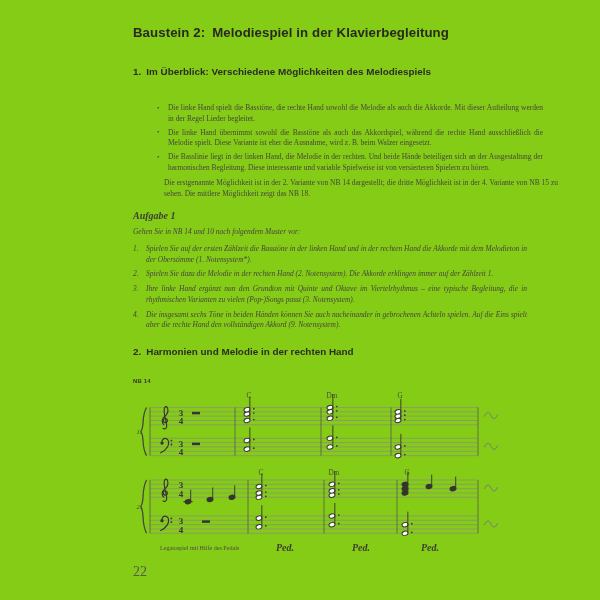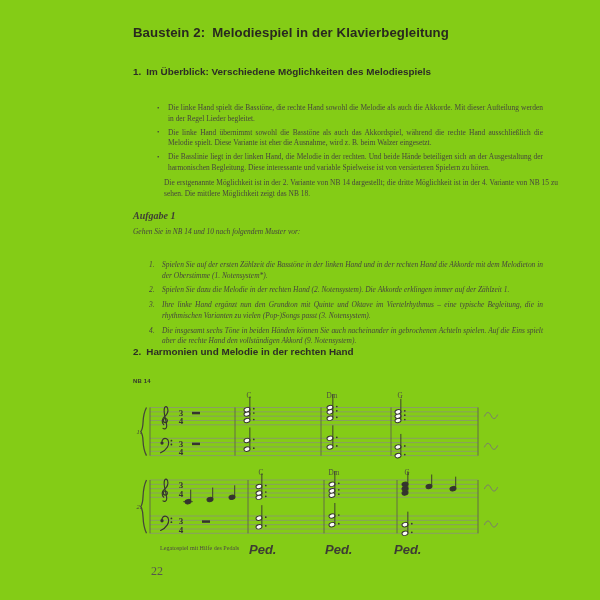--- a/index.html
+++ b/index.html
@@ -24,37 +24,37 @@
 
   ul.bullets{left:141px;top:87px;width:386px;list-style:none;margin:16px;padding:0;}
   ul.bullets li{position:relative;padding-left:11px;margin-bottom:3.6px;}
   ul.bullets li::before{content:"\2022";position:absolute;left:0;top:-0.5px;font-size:7px;color:#47463e;}
 
   .paragraph{left:148px;top:178px;width:394px;margin-left:16px;}
 
   .task-head{left:133px;top:210px;font-size:10px;font-weight:bold;font-style:italic;color:#3e3d35;}
   .task-intro{left:133px;top:227px;font-size:7.45px;font-style:italic;color:#47463e;}
 
-  ol.steps{left:133px;top:244px;width:394px;list-style:none;margin:16px;padding:0;counter-reset:step;}
+  ol.steps{left:133px;top:244px;width:394px;list-style:none;margin:0;padding:0;counter-reset:step;}
   ol.steps li{position:relative;padding-left:13px;margin-bottom:4.4px;font-style:italic;counter-increment:step;}
   ol.steps li::before{content:counter(step)".";position:absolute;left:0;font-style:italic;}
 
   .h2{left:133px;top:346px;}
   .nb{left:133px;top:378px;font-family:"Liberation Sans",sans-serif;font-weight:bold;
       font-size:5.9px;color:#35352e;letter-spacing:.2px;}
 
   svg#notation{position:absolute;left:0;top:384px;width:600px;height:176px;}
   svg text{font-family:"Liberation Serif",serif;}
 
   .caption{left:160px;top:545px;font-size:6.1px;color:#4c4b43;}
-  .ped{position:absolute;top:542px;font-size:13px;font-weight:bold;font-style:italic;
-       font-family:Liberation Sans, sans-serif;color:#3d3c34;}
+  .ped{position:absolute;top:542px;font-size:10px;font-weight:bold;font-style:italic;
+       font-family:Liberation Serif, serif;color:#3d3c34;margin-left:27px;}
   .ped1{left:249px;} .ped2{left:325px;} .ped3{left:394px;}
 
-  .pagenum{left:133px;top:564px;font-size:12px;color:#58574f;margin-left:18px;}
+  .pagenum{left:133px;top:564px;font-size:14px;color:#58574f;}
 </style>
 </head>
 <body>
 
 <div class="page">
 
   <div class="abs title">
     <span>Baustein 2:</span><span class="main">Melodiespiel in der Klavierbegleitung</span>
   </div>
 

